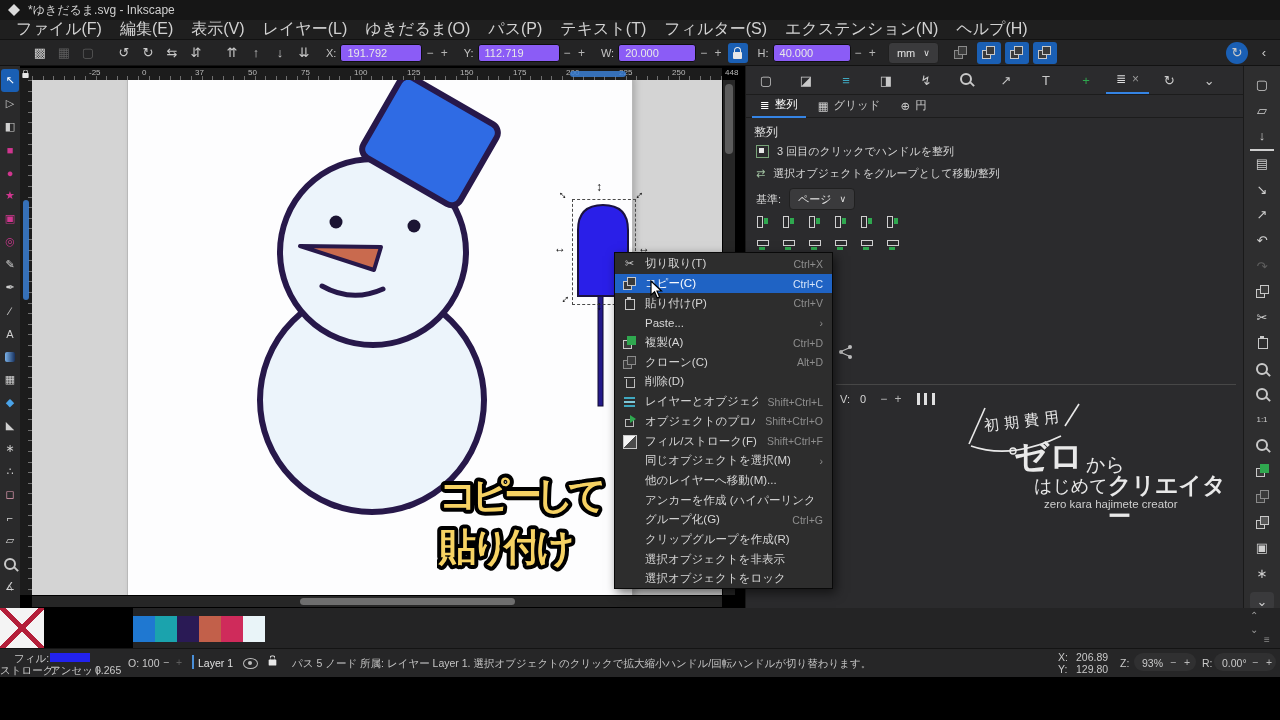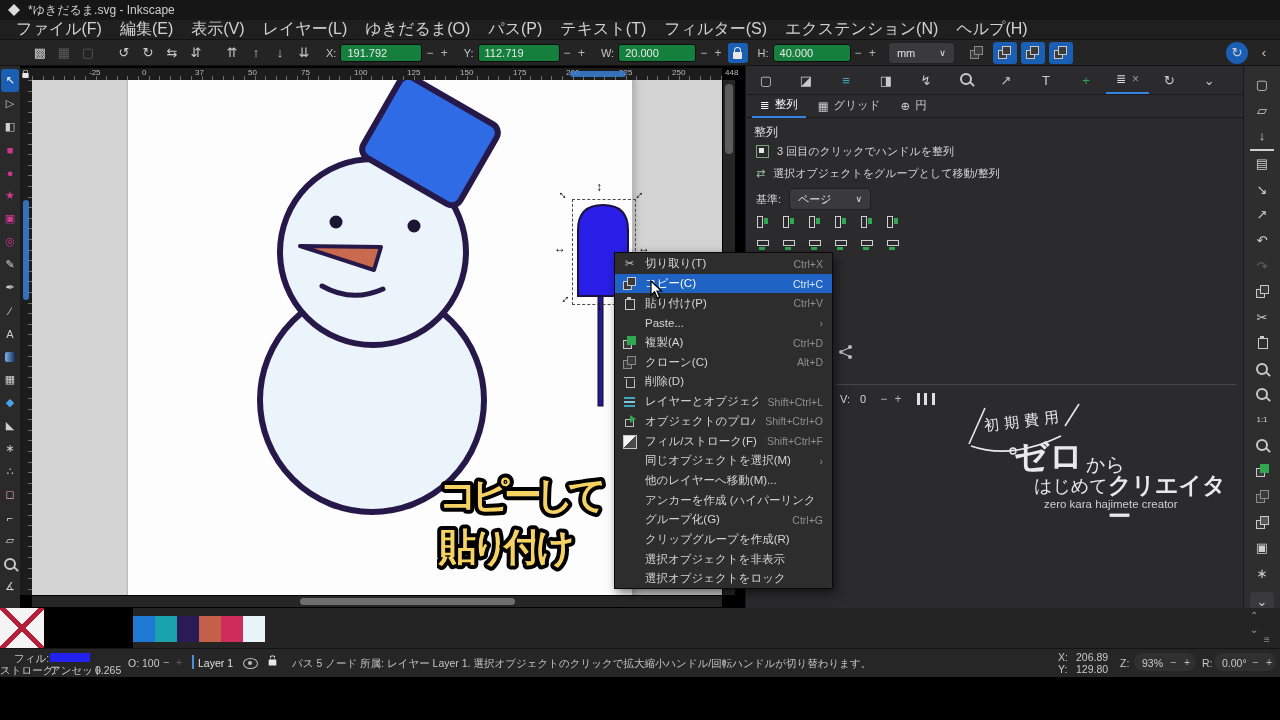--- a/index.html
+++ b/index.html
@@ -6,21 +6,21 @@
   #app{position:relative;width:1280px;height:720px;background:#000;overflow:hidden;
        font-family:"Liberation Sans","DejaVu Sans",sans-serif;color:#d6d6d6;font-size:12px;}
   .abs{position:absolute;}
   
   .titlebar{left:0;top:0;width:1280px;height:20px;background:#161616;display:flex;align-items:center;gap:8px;padding-left:8px;box-sizing:border-box;font-size:12px;color:#cfcfcf;}
   .menubar{left:0;top:20px;width:1280px;height:20px;background:#1f1f1f;border-bottom:1px solid #121212;display:flex;align-items:center;gap:2px;padding-left:8px;box-sizing:border-box;}
   .menubar span{padding:2px 8px;color:#d2d2d2;font-size:16px;}
   .ctrlbar{left:0;top:40px;width:1280px;height:26px;background:#242425;border-bottom:1px solid #121212;display:flex;align-items:center;box-sizing:border-box;}
   .cbtn{width:24px;height:22px;display:flex;align-items:center;justify-content:center;color:#c9c9c9;font-size:13px;}
   .cbtn.dim{color:#5d5d5d;}
-  .field{height:18px;background:#15803d;border:1px solid #0e0e0e;border-radius:3px;color:#e8e8e8;font-size:11px;display:flex;align-items:center;justify-content:flex-start;padding:0 6px;box-sizing:border-box;}
+  .field{height:18px;background:#8b5cf6;border:1px solid #0e0e0e;border-radius:3px;color:#e8e8e8;font-size:11px;display:flex;align-items:center;justify-content:flex-start;padding:0 6px;box-sizing:border-box;}
   .spin{color:#b5b5b5;font-size:12px;letter-spacing:2px;padding:0 4px;}
   .flabel{color:#c3c3c3;font-size:11px;margin:0 4px 0 10px;}
   .bluebtn{background:#1a5fb4;border-radius:3px;}
   
   .toolbox{left:0;top:66px;width:20px;height:544px;background:#2a2a2b;display:flex;flex-direction:column;align-items:center;padding-top:3px;box-sizing:border-box;}
   .tool{width:18px;height:23px;display:flex;align-items:center;justify-content:center;font-size:11px;color:#cfcfcf;border-radius:3px;}
   .tool.active{background:#1a5fb4;color:#fff;}
   .tool.mg{color:#d0368f;}
   .grad{width:10px;height:10px;border-radius:2px;background:linear-gradient(90deg,#7ab1e8,#17305c);}
   .corner{left:20px;top:68px;width:12px;height:12px;background:#1c1c1c;}
@@ -84,21 +84,21 @@
   .tabs{position:absolute;left:0;top:28px;width:498px;height:24px;border-bottom:1px solid #1c1c1c;display:flex;align-items:center;gap:4px;padding-left:6px;box-sizing:border-box;}
   .tab{display:flex;align-items:center;gap:5px;height:23px;padding:0 8px;font-size:11.5px;color:#c9c9c9;}
   .tab.active{color:#fff;border-bottom:2px solid #3584e4;}
   .cb{display:inline-block;width:11px;height:11px;border:1px solid #79a479;background:#2b2b2d;position:relative;}
   .cb::after{content:"";position:absolute;left:2px;top:2px;width:5px;height:5px;background:#e6e6e6;}
   .alb{width:22px;height:18px;border-radius:3px;display:flex;align-items:center;justify-content:center;}
   .alic{width:14px;height:12px;position:relative;}
   .alic::before{content:"";position:absolute;left:1px;top:1px;width:4px;height:10px;border:1px solid #cfcfcf;}
   .alic::after{content:"";position:absolute;left:8px;top:3px;width:4px;height:6px;background:#2fa84f;}
   .alic.h::before{width:10px;height:4px;} .alic.h::after{left:3px;top:8px;width:6px;height:3px;}
-  .dd{height:20px;background:#3a3a3c;border:1px solid #202020;border-radius:4px;color:#e3e3e3;font-size:11px;display:inline-flex;align-items:center;gap:24px;padding:0 8px;}
+  .dd{height:20px;background:#3a3a3c;border:1px solid #202020;border-radius:4px;color:#e3e3e3;font-size:11px;display:inline-flex;align-items:center;gap:8px;padding:0 8px;}
   
   .cmdbar{left:1243px;top:66px;width:37px;height:544px;background:#2e2e2f;border-left:1px solid #1a1a1a;display:flex;flex-direction:column;align-items:center;padding-top:6px;box-sizing:border-box;}
   .cmd{width:24px;height:26px;display:flex;align-items:center;justify-content:center;font-size:13px;color:#cfcfcf;}
   .cmd.dim{color:#5e5e5e;}
   .underbar{border-bottom:2px solid #cfcfcf;line-height:10px;}
   
   .palette{left:0;top:608px;width:1280px;height:40px;background:#242425;}
   .swx{position:absolute;left:0;top:0;width:44px;height:40px;background:#f4f4f4;
        background-image:linear-gradient(45deg,transparent 46%,#b41f3a 46%,#b41f3a 54%,transparent 54%),linear-gradient(-45deg,transparent 46%,#b41f3a 46%,#b41f3a 54%,transparent 54%);}
   .chip{position:absolute;top:8px;width:22px;height:26px;}

